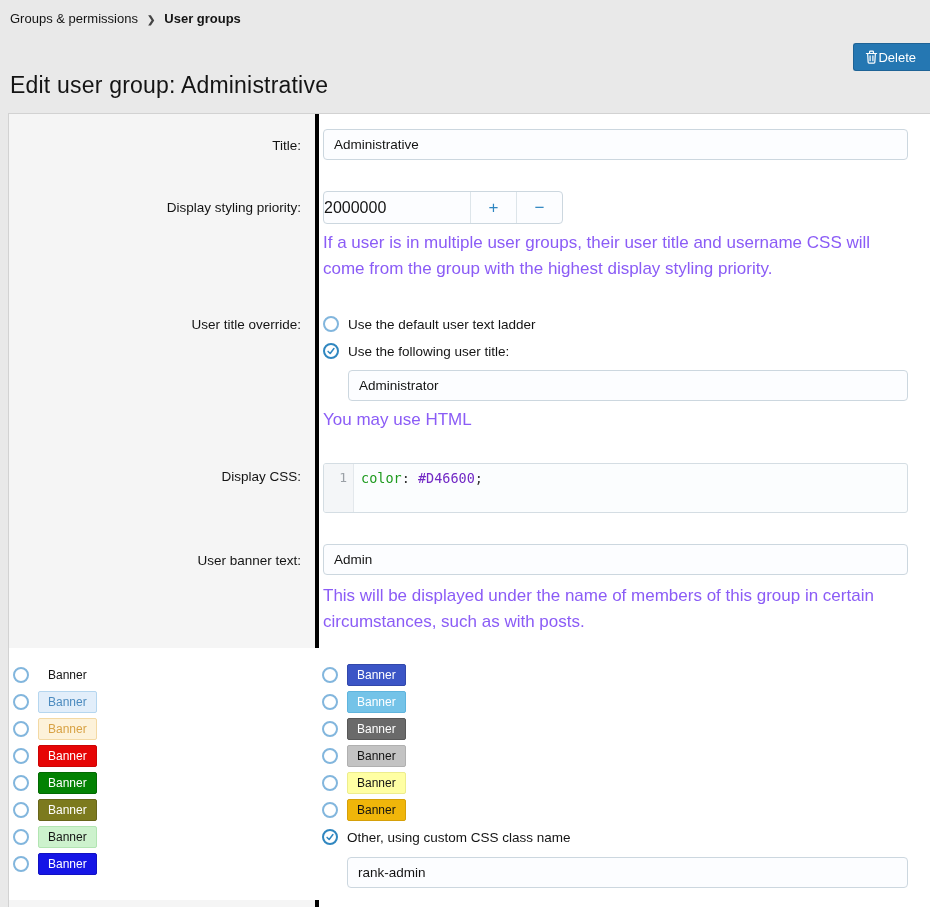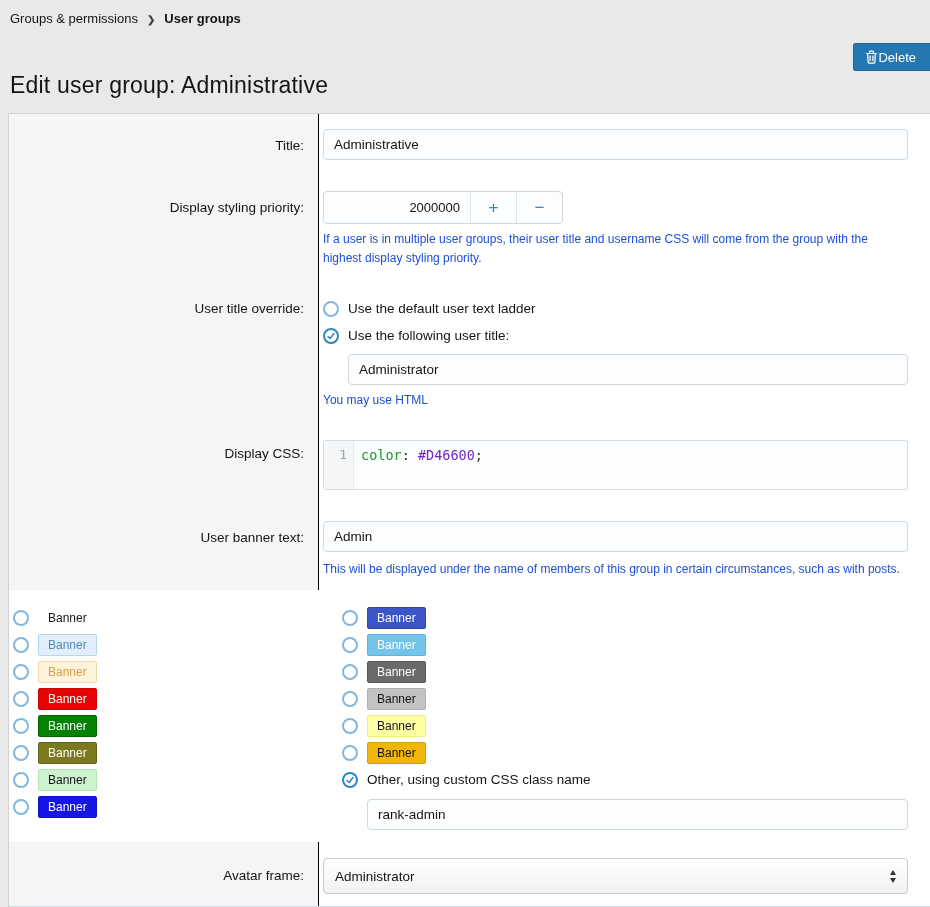--- a/index.html
+++ b/index.html
@@ -23,45 +23,45 @@
     background:#2577b2; color:#fff; border:1px solid #1e6396; border-right:none;
     border-radius:3px 0 0 3px; font-size:13px;
     display:flex; align-items:center; padding:0 14px 0 11px; cursor:pointer;
     font-family:"Liberation Sans", sans-serif;
   }
   .delete-btn svg { display:block; }
   
   .panel { margin-left:8px; width:922px; background:#fff; border:1px solid #d2d2d2; border-right:none; }
   .form-row { display:flex; }
   .label-cell {
-    width:310px; min-width:310px; background:#f5f5f5; border-right:1px solid #000000;
+    width:310px; min-width:310px; background:#f5f5f5; border-right:4px solid #000000;
     text-align:right; padding-right:14px; font-size:13.5px; color:#141414;
   }
   .content-cell { flex:1; padding-left:4px; padding-right:22px; background:#fff; }
   .text-input {
     width:100%; border:1px solid #ccd7df; border-radius:4px; background:#fcfdff;
     font-size:13.5px; color:#141414; padding:7px 10px; height:31px;
     font-family:"Liberation Sans", sans-serif;
   }
-  .hint { color:#1d4ed8; font-size:12px; line-height:1.55; }
+  .hint { color:#8b5cf6; font-size:17px; line-height:1.55; }
   
   .spinner-group { width:240px; height:33px; border:1px solid #ccd7df; border-radius:4px; background:#fcfdff; display:flex; overflow:hidden; }
-  .spinner-value { flex:1; border:none; background:transparent; text-align:right; padding-right:10px; font-size:13px; width:145px; font-family:"Liberation Sans", sans-serif; color:#141414;}
+  .spinner-value { flex:1; border:none; background:transparent; text-align:left; padding-right:10px; font-size:16px; width:145px; font-family:"Liberation Sans", sans-serif; color:#141414;}
   .spinner-btn { width:46px; border:none; border-left:1px solid #dde5ea; background:transparent; color:#2e86c1; font-size:17px; cursor:pointer; font-family:"Liberation Sans", sans-serif; }
   
   .radio-row { display:flex; align-items:center; gap:9px; height:27px; }
   .radio { width:16px; height:16px; border-radius:50%; background:#fff; border:2px solid #82b6dd; display:flex; align-items:center; justify-content:center; flex:none; cursor:pointer; }
   .radio.checked { border-color:#3087c0; }
   .radio-label { font-size:13.5px; color:#141414; }
   
   .code-editor { border:1px solid #d4dde3; border-radius:3px; background:#fbfdfe; display:flex; height:50px; overflow:hidden; }
   .code-gutter { width:30px; background:#f4f6f8; border-right:1px solid #e3e8ec; color:#9aa0a6; font-family:"DejaVu Sans Mono", monospace; font-size:13px; text-align:right; padding:6px 6px 0 0; }
   .code-line { font-family:"DejaVu Sans Mono", monospace; font-size:13.5px; padding:6px 0 0 7px; white-space:pre; }
   
-  .banner-cols { display:flex;gap:20px; }
+  .banner-cols { display:flex; }
   .banner-col-left { width:309px; min-width:309px; }
   .banner-col-right { flex:1; }
   .banner-chip { display:inline-block; font-size:12px; line-height:1; padding:4px 9px 4px 9px; border:1px solid transparent; border-radius:2px; }
   
   .select-box { width:100%; height:36px; border:1px solid #c9c9c9; border-radius:4px; background:linear-gradient(#ffffff,#f2f2f2); display:flex; align-items:center; justify-content:space-between; padding:0 11px; cursor:pointer; }
   .select-value { font-size:13.5px; color:#141414; }
   .sel-arrows { display:flex; flex-direction:column; gap:3px; }
   .tri-up { width:0; height:0; border-left:3.5px solid transparent; border-right:3.5px solid transparent; border-bottom:5px solid #333; }
   .tri-down { width:0; height:0; border-left:3.5px solid transparent; border-right:3.5px solid transparent; border-top:5px solid #333; }
   

